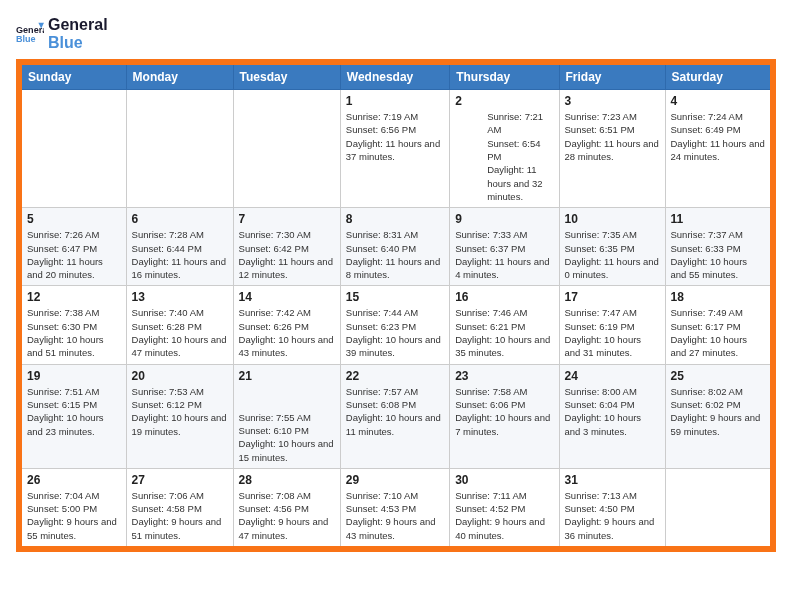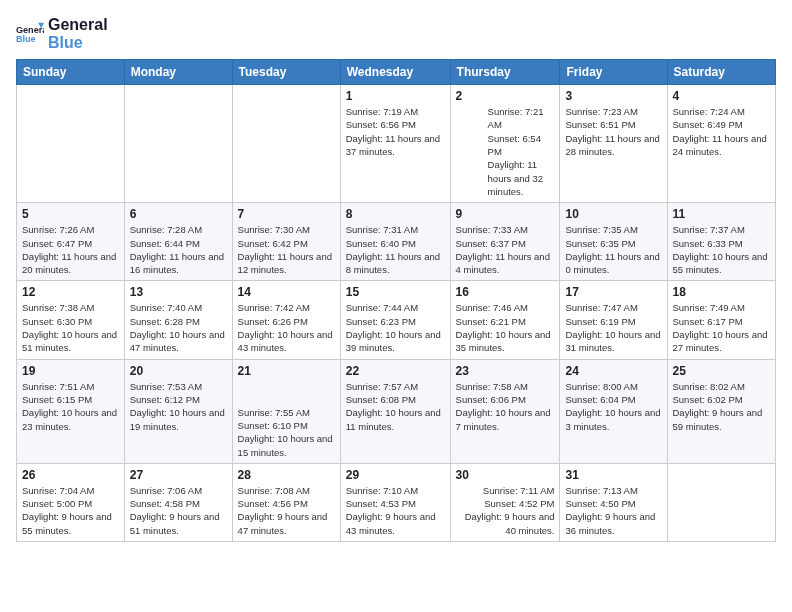--- a/index.html
+++ b/index.html
@@ -34,21 +34,21 @@
       color: #1a1a2e;
       line-height: 1.1;
     }
     .location {
       font-size: 14px;
       color: #444;
     }
     .calendar {
       width: 100%;
       border-collapse: collapse;
-      border: 1px solid #f97316;
+      border: 6px solid #f97316;
     }
     .calendar th {
       background: #3a7abf;
       color: #fff;
       font-size: 12px;
       font-weight: bold;
       padding: 5px 6px;
       text-align: left;
       border: 1px solid #2e6aad;
     }
@@ -156,21 +156,21 @@
 Daylight: 11 hours and 16 minutes.</div>
         </td>
         <td>
           <span class="day-number">7</span>
           <div class="day-info" style="white-space: pre-line;">Sunrise: 7:30 AM
 Sunset: 6:42 PM
 Daylight: 11 hours and 12 minutes.</div>
         </td>
         <td>
           <span class="day-number">8</span>
-          <div class="day-info" style="white-space: pre-line;">Sunrise: 7:31 AM
+          <div class="day-info" style="white-space: pre-line;">Sunrise: 8:31 AM
 Sunset: 6:40 PM
 Daylight: 11 hours and 8 minutes.</div>
         </td>
         <td>
           <span class="day-number">9</span>
           <div class="day-info" style="white-space: pre-line;">Sunrise: 7:33 AM
 Sunset: 6:37 PM
 Daylight: 11 hours and 4 minutes.</div>
         </td>
         <td>
@@ -294,21 +294,21 @@
 Daylight: 9 hours and 47 minutes.</div>
         </td>
         <td>
           <span class="day-number">29</span>
           <div class="day-info" style="white-space: pre-line;">Sunrise: 7:10 AM
 Sunset: 4:53 PM
 Daylight: 9 hours and 43 minutes.</div>
         </td>
         <td>
           <span class="day-number">30</span>
-          <div class="day-info" style="white-space: pre-line; text-align: right;">Sunrise: 7:11 AM
+          <div class="day-info" style="white-space: pre-line;">Sunrise: 7:11 AM
 Sunset: 4:52 PM
 Daylight: 9 hours and 40 minutes.</div>
         </td>
         <td>
           <span class="day-number">31</span>
           <div class="day-info" style="white-space: pre-line;">Sunrise: 7:13 AM
 Sunset: 4:50 PM
 Daylight: 9 hours and 36 minutes.</div>
         </td>
         <td class="empty-cell"></td>

